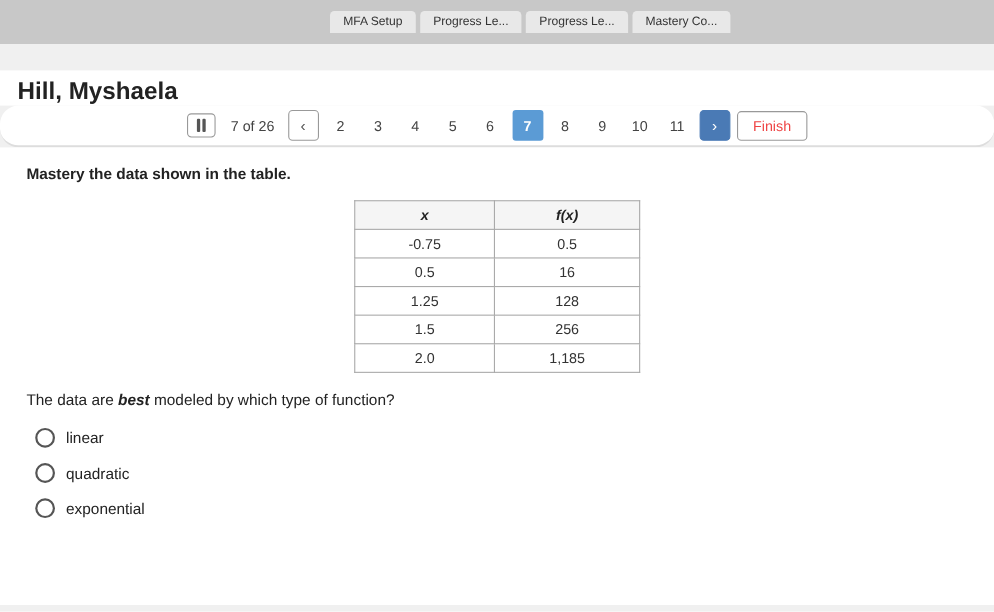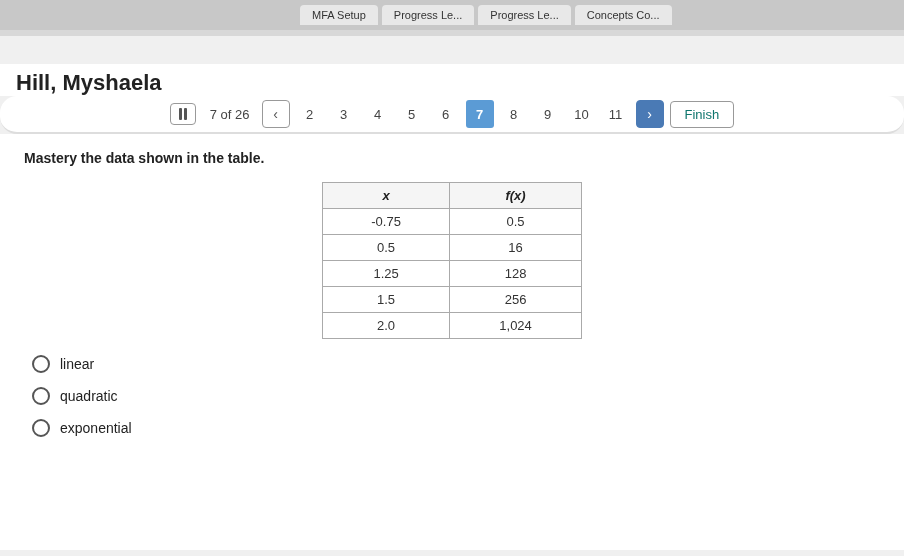--- a/index.html
+++ b/index.html
@@ -112,21 +112,21 @@
       color: #fff;
       font-weight: bold;
     }
     .finish-btn {
       background: #fff;
       border: 1px solid #999;
       border-radius: 4px;
       padding: 5px 14px;
       font-size: 13px;
       cursor: pointer;
-      color: #0f766e;
+      color: #ef4444;
     }
 
     
     .main-content {
       background: #fff;
       padding: 16px 24px;
       height: calc(556px - 36px - 56px - 48px);
       overflow-y: auto;
     }
 
@@ -207,25 +207,25 @@
       align-items: center;
       padding: 0 8px;
       gap: 2px;
       height: 28px;
     }
   </style>
 </head>
 <body>
 
 <div class="top-bar">
-  <div class="tab-strip" style="position:absolute;top:0;left:0;right:0;height:30px;background:#c8c8c8;display:flex;align-items:center;padding:0 200px 0 300px;gap:4px;">
+  <div class="tab-strip" style="position:absolute;top:0;left:0;right:0;height:40px;background:#c8c8c8;display:flex;align-items:center;padding:0 200px 0 300px;gap:4px;">
     <div class="top-bar-tab">MFA Setup</div>
     <div class="top-bar-tab">Progress Le...</div>
     <div class="top-bar-tab">Progress Le...</div>
-    <div class="top-bar-tab">Concepts Co...</div>
+    <div class="top-bar-tab">Mastery Co...</div>
   </div>
 </div>
 
 <div class="header" style="margin-top:28px;">
   <div class="header-title">Hill, Myshaela</div>
 </div>
 
 <div class="nav-bar">
   <div style="display:flex;align-items:center;gap:6px;margin:0 auto;">
     <div class="pause-btn">
@@ -274,26 +274,29 @@
           <tr>
             <td>1.25</td>
             <td>128</td>
           </tr>
           <tr>
             <td>1.5</td>
             <td>256</td>
           </tr>
           <tr>
             <td>2.0</td>
-            <td>1,024</td>
+            <td>1,185</td>
           </tr>
         </tbody>
     </table>
   </div>
 
+  <div class="best-modeled-prompt">
+    <span>The data are </span><em>best</em><span> modeled by which type of function?</span>
+  </div>
 
   <div class="answer-choices">
     <div class="answer-choice">
       <div class="radio-circle"></div>
       <span class="answer-label">linear</span>
     </div>
     <div class="answer-choice">
       <div class="radio-circle"></div>
       <span class="answer-label">quadratic</span>
     </div>

